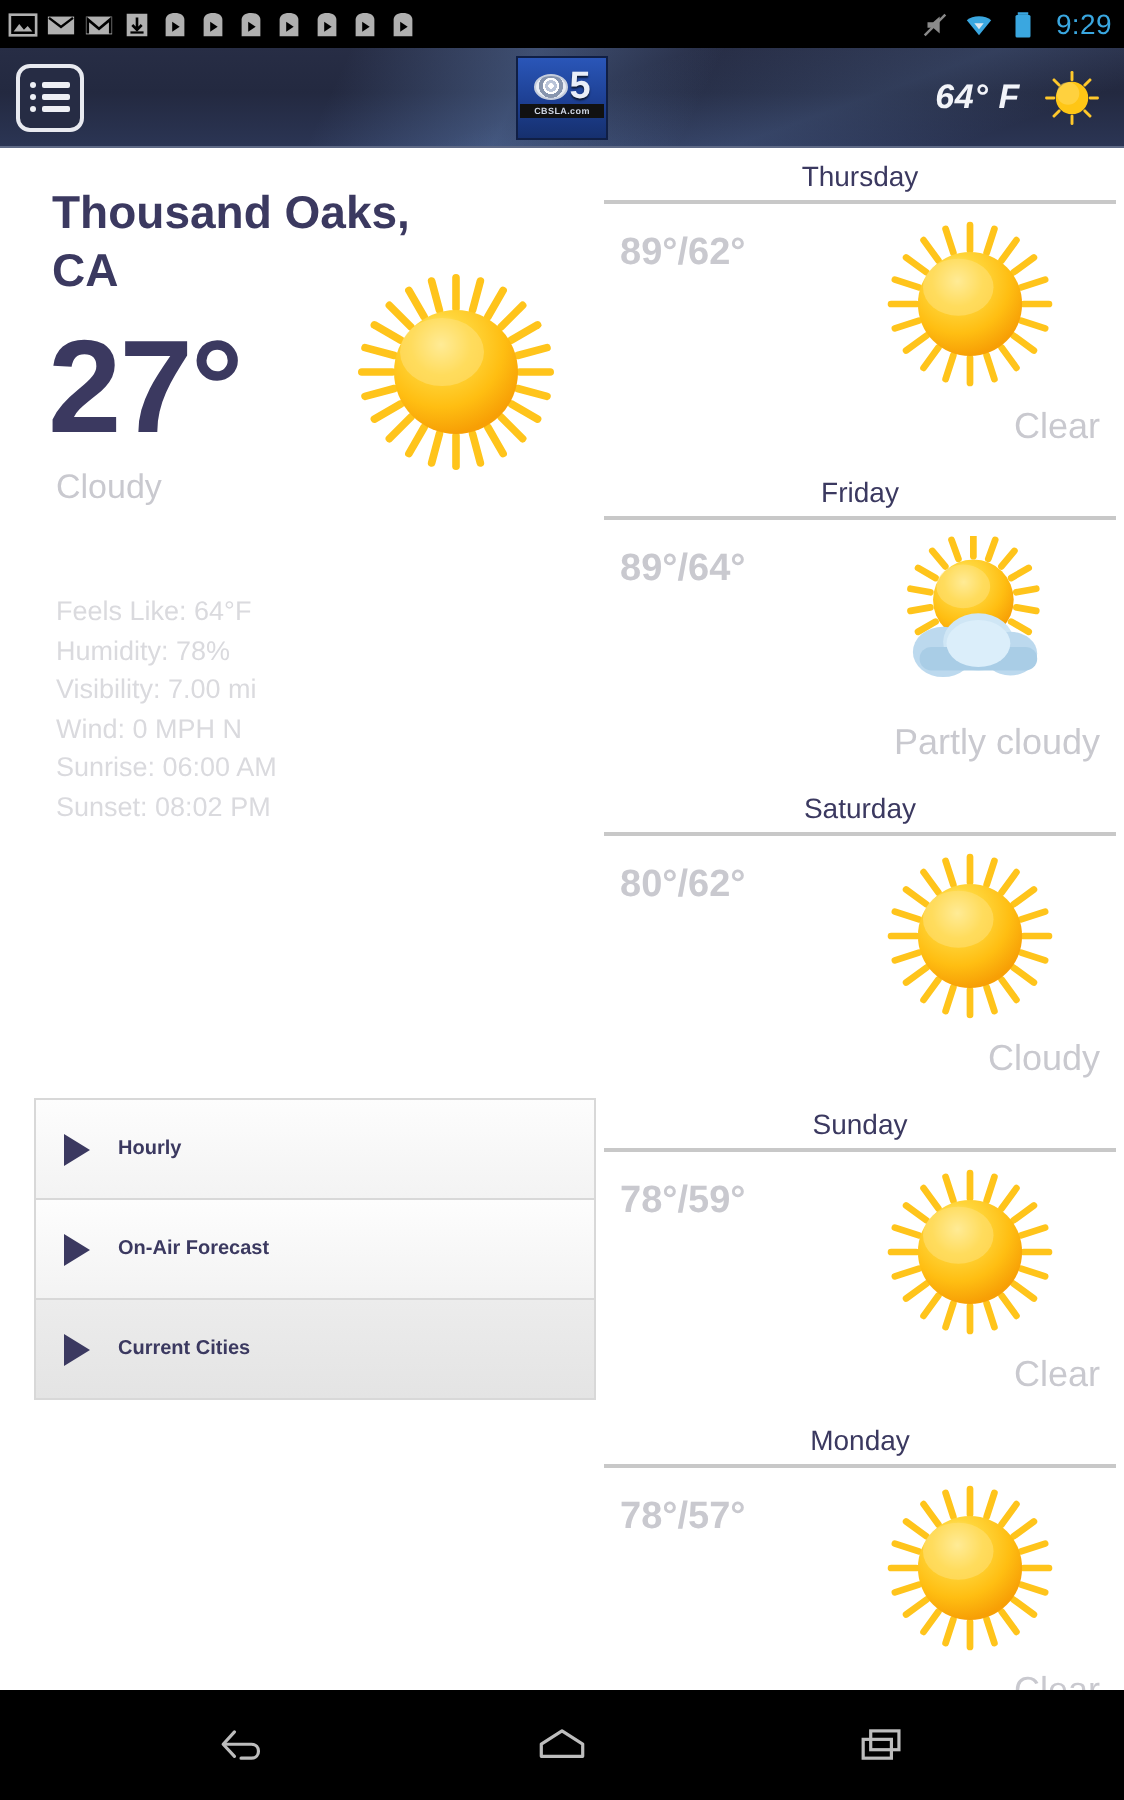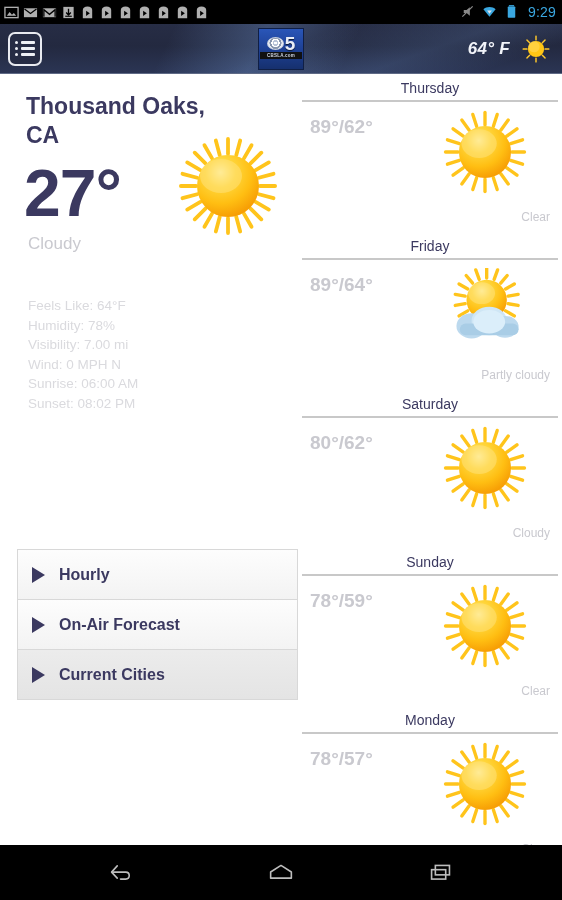--- a/index.html
+++ b/index.html
@@ -11,21 +11,21 @@
   }
   #app { position: relative; width: 562px; height: 900px; background:#fff; }
 
   
   .statusbar {
     position:absolute; top:0; left:0; width:562px; height:24px;
     background:#000; display:flex; align-items:center;
     padding: 0 6px 0 4px;
   }
   .sb-left { display:flex; align-items:center; gap:4px; flex:1; }
-  .sb-right { display:flex; align-items:flex-start; gap:7px; }
+  .sb-right { display:flex; align-items:flex-end; gap:7px; }
   .sb-ico { width:15px; height:15px; display:block; }
   .sb-time {
     color:#3aa7e0; font-size:14px; font-weight:500; letter-spacing:0.2px;
     font-family:"Liberation Sans", sans-serif; margin-left:2px;
   }
 
   
   .appbar {
     position:absolute; top:24px; left:0; width:562px; height:50px;
     background:
@@ -101,41 +101,41 @@
     height:50px; display:flex; align-items:center; cursor:pointer;
     border-bottom:1px solid #d8d8d8;
     background:linear-gradient(180deg,#fdfdfd 0%,#f3f3f3 100%);
   }
   .menuitem.shaded { background:linear-gradient(180deg,#ececec 0%,#e4e4e4 100%); }
   .arrow {
     width:0;height:0;margin-left:14px;
     border-top:8px solid transparent; border-bottom:8px solid transparent;
     border-left:13px solid #3b3960;
   }
-  .menutext { margin-left:14px; color:#3b3960; font-size:16px; font-weight:bold; }
+  .menutext { margin-left:14px; color:#3b3960; font-size:10px; font-weight:bold; }
 
   
   .right {
     position:absolute; left:298px; top:74px; width:264px; height:771px;
     background:#fff; overflow:hidden;
   }
   .daycard { position:relative; }
   .dayname {
     text-align:center; color:#3b3960; font-size:14px; padding:6px 0 4px 0;
     font-weight:normal;
   }
   .dayrule { height:2px; background:#c8c8c8; margin:0 4px; }
   .daybody { position:relative; height:130px; }
   .hilo {
     position:absolute; left:12px; top:14px;
     color:#c9c9cf; font-size:19px; font-weight:bold;
   }
   .daysun { position:absolute; left:145px; top:8px; width:84px; height:84px; }
   .daydesc {
-    position:absolute; right:12px; bottom:8px; color:#c9c9cf; font-size:12px;
+    position:absolute; right:12px; bottom:8px; color:#c9c9cf; font-size:18px;
   }
 
   
   .navbar {
     position:absolute; left:0; bottom:0; width:562px; height:55px; background:#000;
     display:flex; align-items:center; justify-content:center; gap:116px;
   }
   .navbtn { width:44px; height:34px; display:flex; align-items:center; justify-content:center; cursor:pointer; }
 </style>
 </head>

